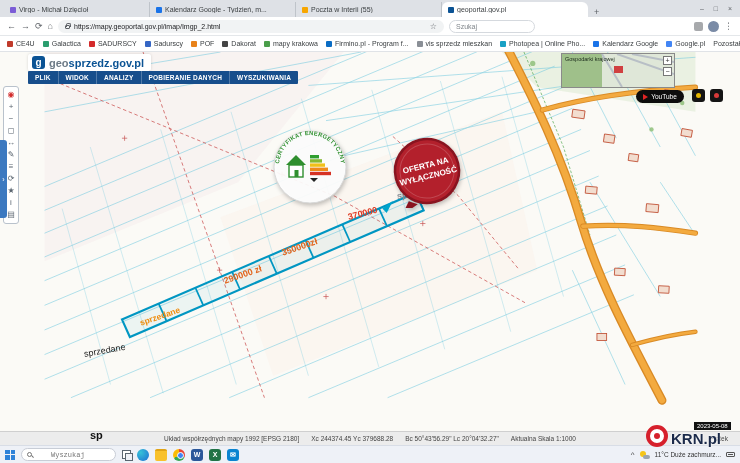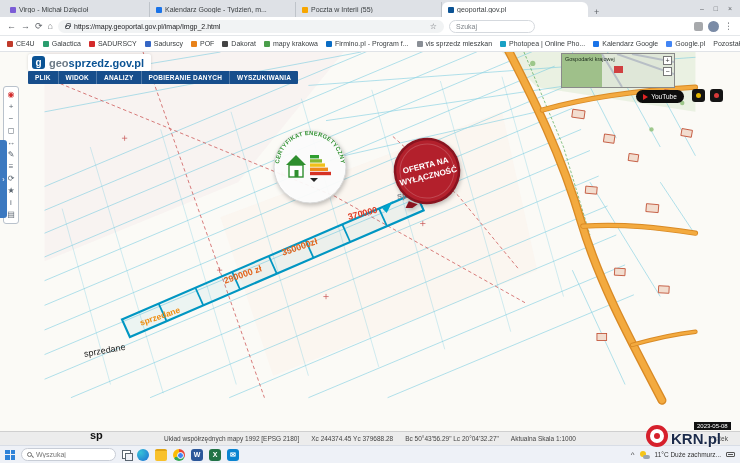--- a/index.html
+++ b/index.html
@@ -99,21 +99,21 @@
   .taskbar { position:absolute; left:0; top:445px; width:740px; height:18px; background:#eef1f7;
              border-top:1px solid #d8dde6; display:flex; align-items:center; gap:6px; padding:0 5px; }
   .winlogo { width:10px; height:10px; display:grid; grid-template-columns:4.5px 4.5px; gap:1px; }
   .winlogo i { background:#2e82d8; display:block; height:4.5px; }
   .tb-search { width:95px; height:13px; background:#fff; border:1px solid #c8cdd6; border-radius:7px;
                display:flex; align-items:center; gap:4px; padding:0 5px; }
   .mag { width:5px; height:5px; border:1px solid #777; border-radius:50%; position:relative; flex:0 0 auto;}
   .mag::after { content:""; position:absolute; width:3px; height:1px; background:#777;
                 transform:rotate(45deg); right:-2.5px; bottom:-1px; }
   .tb-search input { border:none; outline:none; width:70px; font-size:7px; color:#666; background:transparent;
-                     font-family:Liberation Sans, sans-serif;}
+                     font-family:Liberation Mono, monospace;margin-left:15px;}
   .tview { width:9px; height:9px; border:1px solid #5a6570; background:#fff; position:relative; }
   .tview::after { content:""; position:absolute; left:2px; top:2px; right:-3px; bottom:-3px;
                   border:1px solid #5a6570; background:#eef1f7; }
   .appicon { width:12px; height:12px; border-radius:3px; display:flex; align-items:center;
              justify-content:center; font-size:7px; font-weight:bold; color:#fff; }
   .ic-edge { border-radius:50%; background:radial-gradient(circle at 30% 30%, #35c1d7, #1b6fd4); }
   .ic-folder { background:#f8c12c; border-top:2px solid #e0a416; border-radius:2px; }
   .ic-chrome { border-radius:50%;
                background:conic-gradient(#ea4335 0 33%, #34a853 33% 66%, #fbbc05 66% 100%); position:relative; }
   .ic-chrome::after { content:""; position:absolute; left:3.5px; top:3.5px; width:5px; height:5px;

